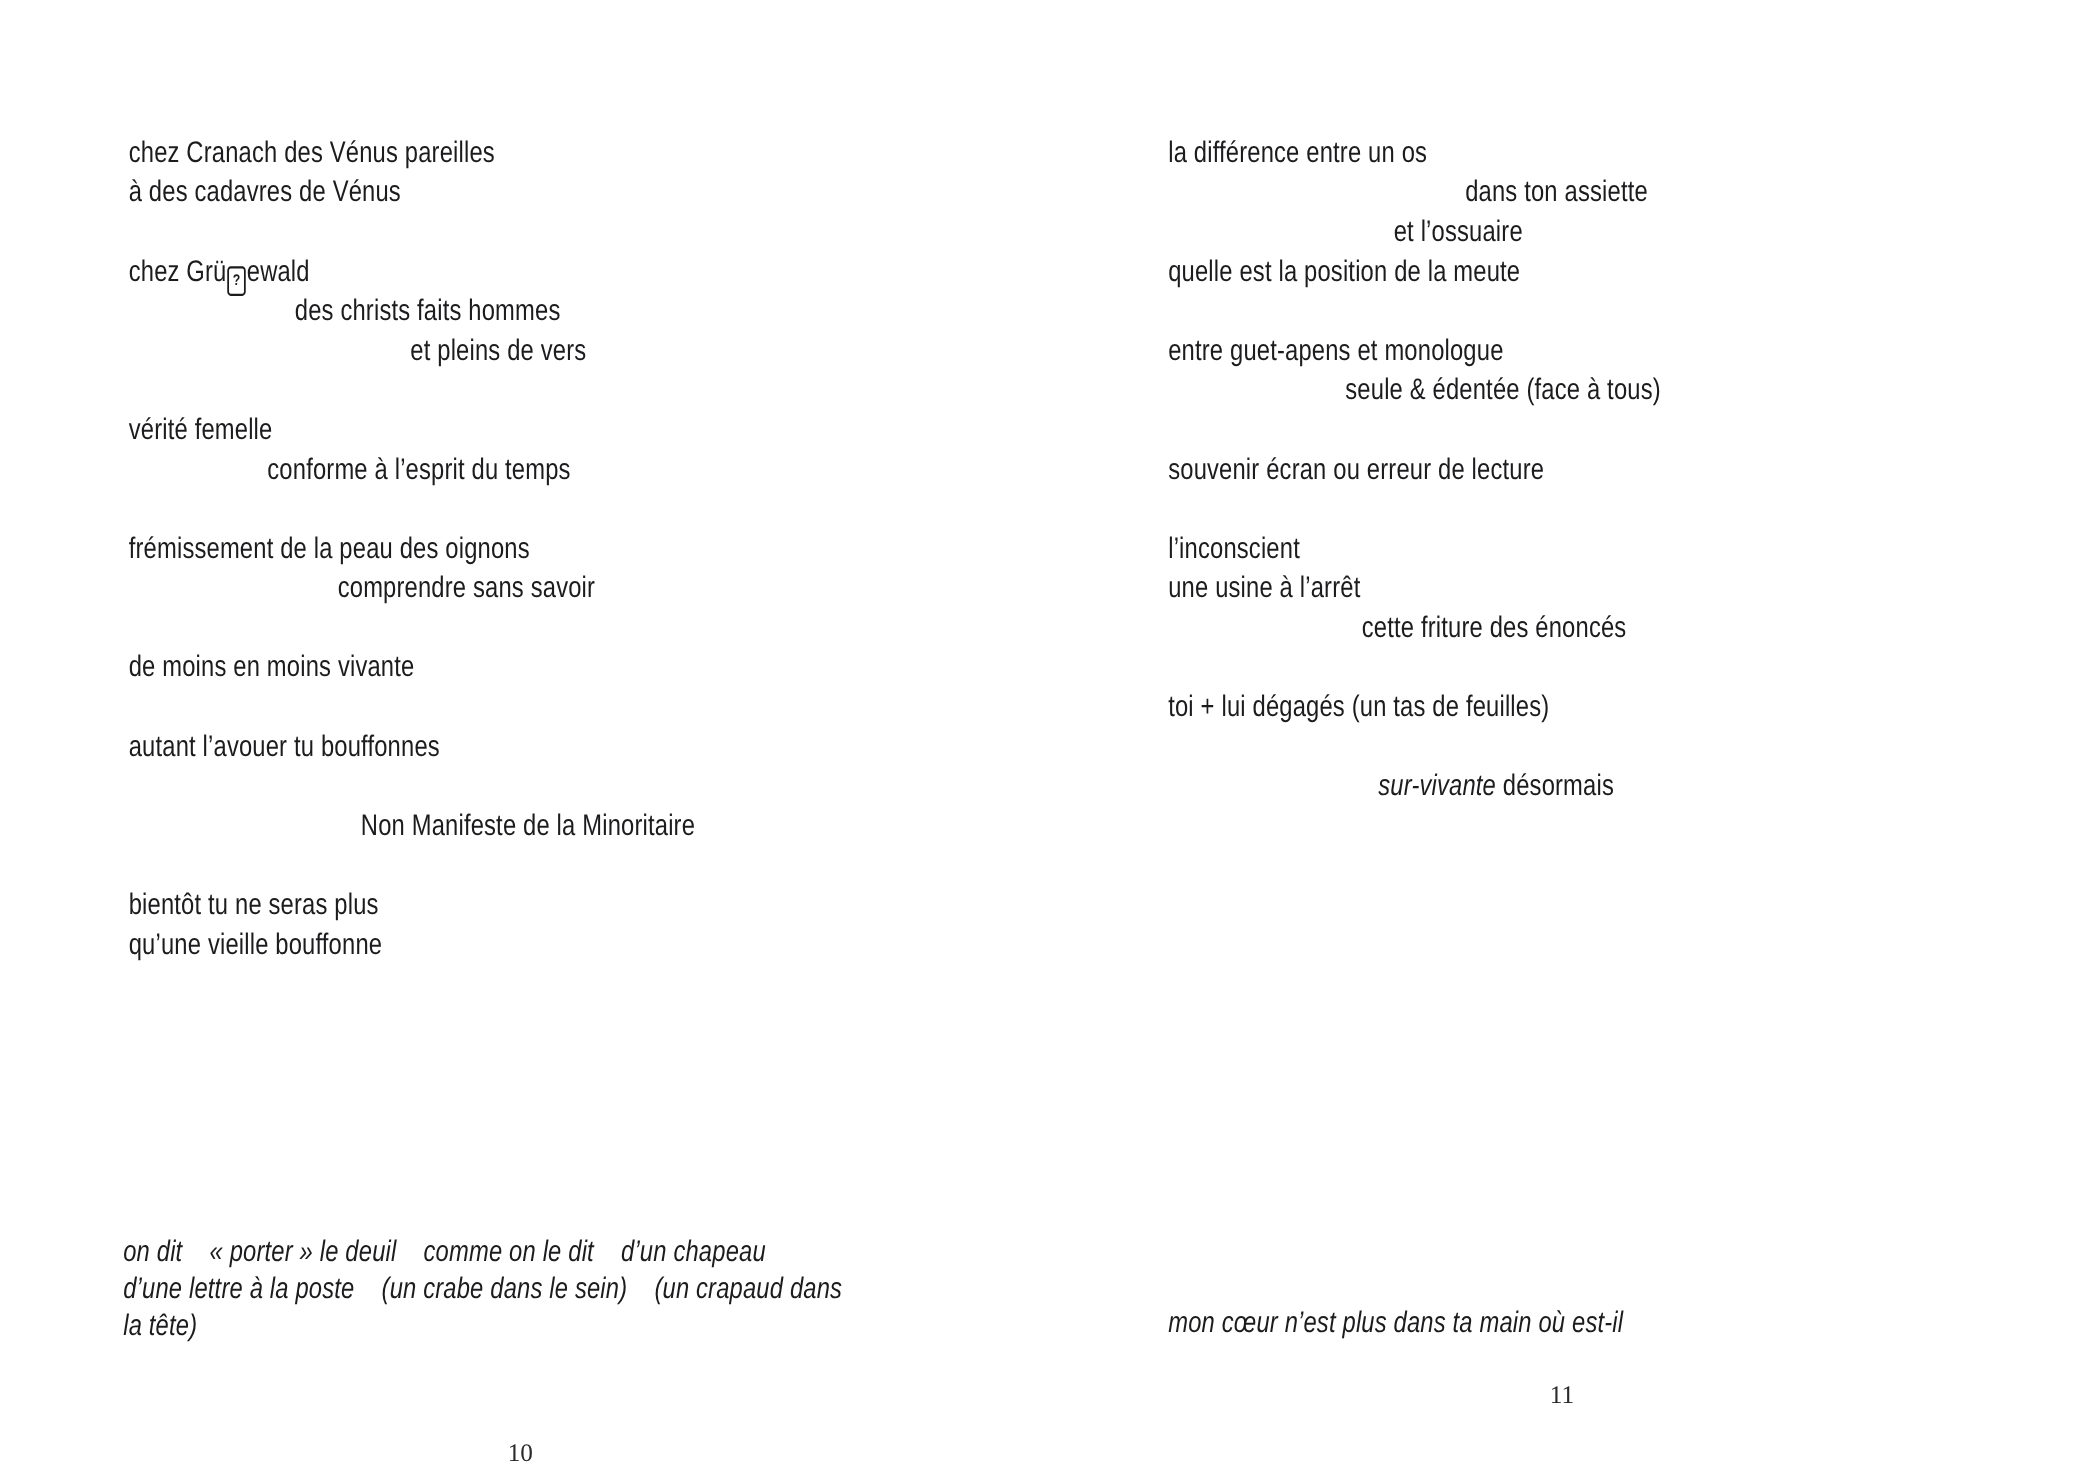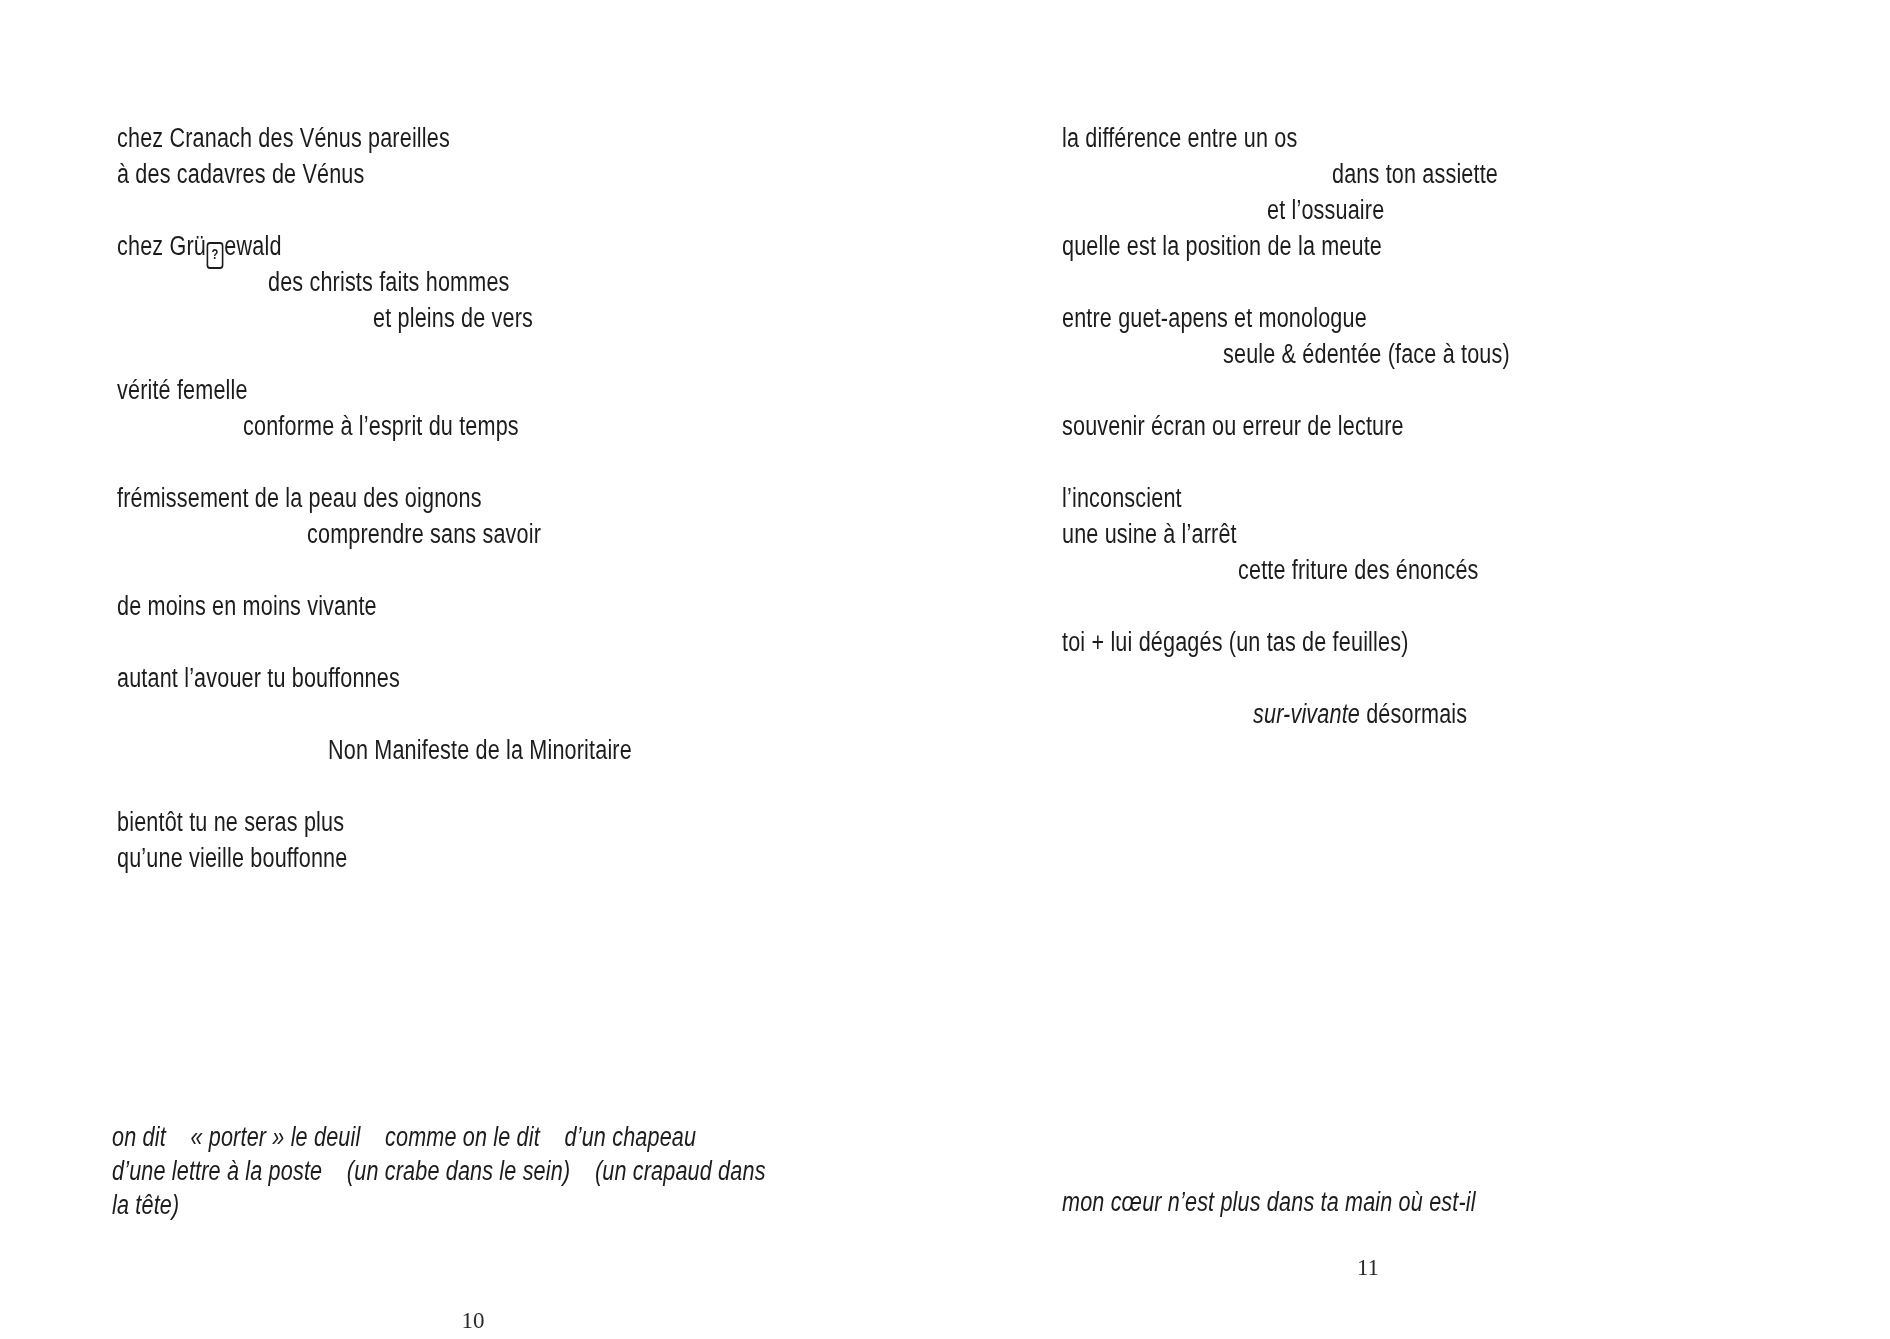--- a/index.html
+++ b/index.html
@@ -47,21 +47,21 @@
   }
   .page-number {
     position: absolute;
     font-family: "Liberation Serif", serif;
     font-size: 23px;
     line-height: 30px;
     color: #2b2b2d;
     transform: translateX(-50%);
   }
   #pn-left  { left: 473px;  top: 1306px; }
-  #pn-right { left: 1368px; top: 1253px; }
+  #pn-right { left: 1420px; top: 1253px; }
 </style>
 </head>
 <body>
 
 <div class="spread">
 
   <section class="page">
     <div class="lines">
         <div class="poem-line" style="left: 117px; top: 120px;"><span class="seg-roman">chez Cranach des Vénus pareilles</span></div>
         <div class="poem-line" style="left: 117px; top: 156px;"><span class="seg-roman">à des cadavres de Vénus</span></div>

